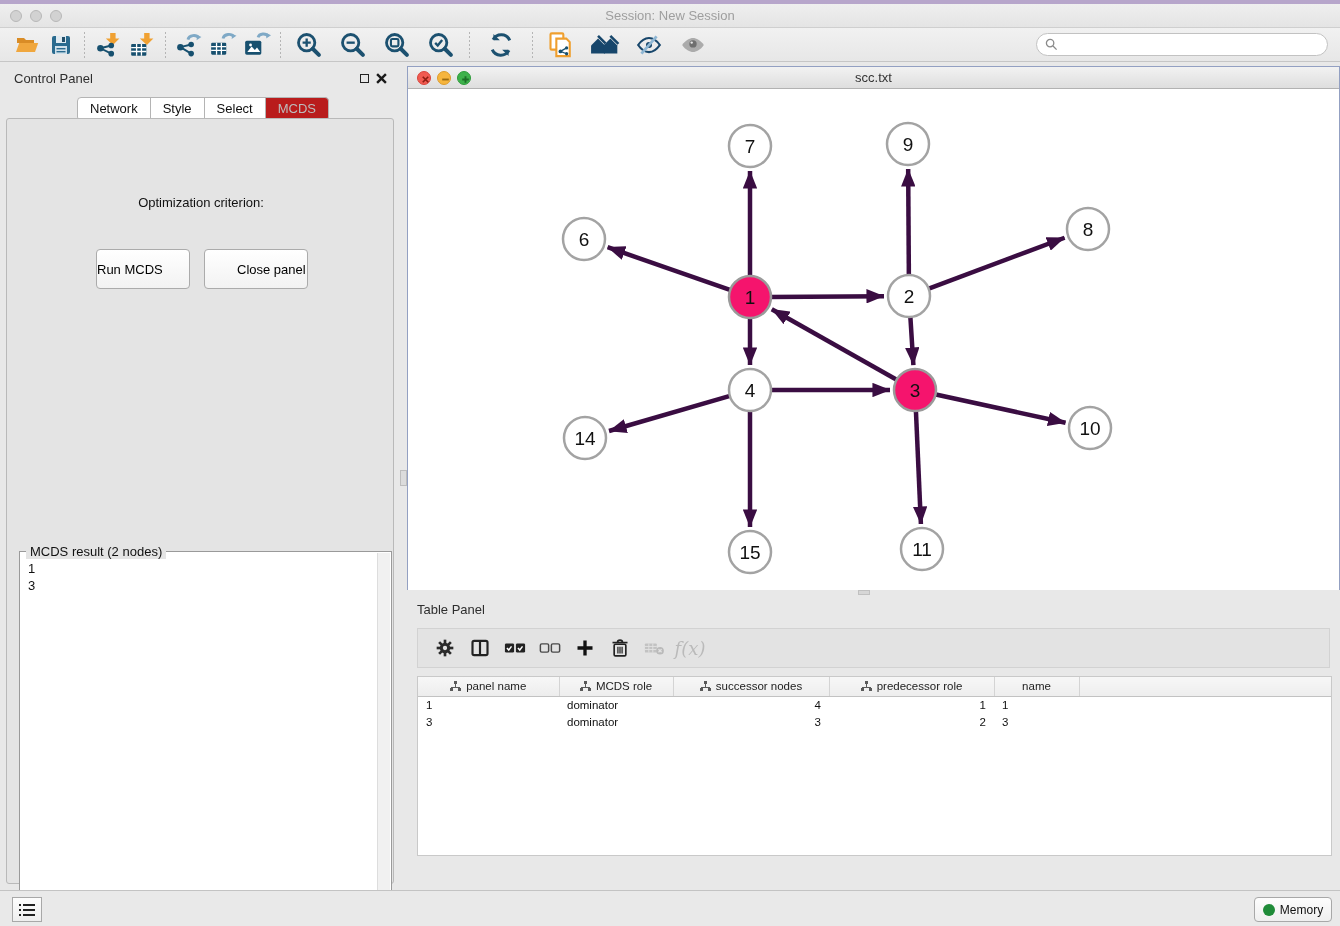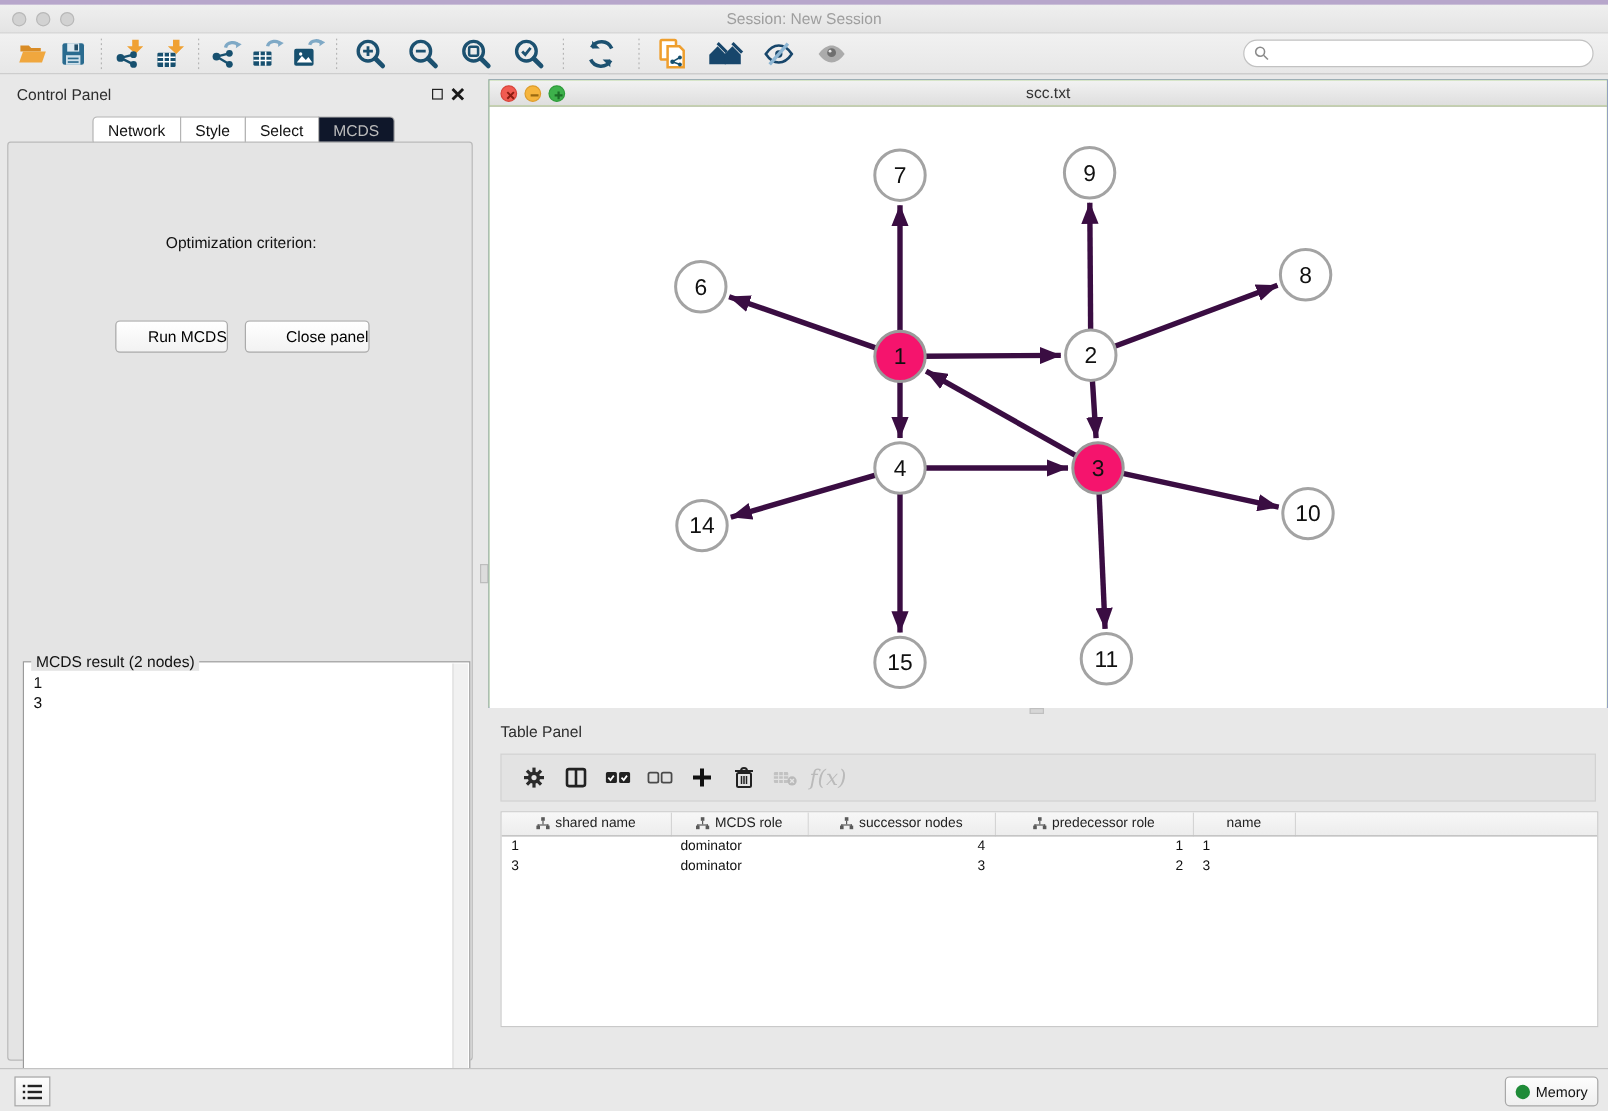--- a/index.html
+++ b/index.html
@@ -21,41 +21,41 @@
   
   .control-panel { left:0; top:62px; width:400px; height:828px; background:#e8e8e8; }
   .cp-header-title { left:14px; top:9px; font-size:13px; color:#2e2e2e; position:absolute;text-align:center; }
   .panel-mini-icons { position:absolute; display:flex; gap:7px; align-items:center; }
   .float-ic { width:9px; height:9px; border:1.5px solid #222; display:inline-block; }
   .cp-body { left:6px; top:56px; width:388px; height:766px; background:#e4e4e4; border:1px solid #b9b9b9; border-radius:3px; position:absolute; }
   .tab-row { position:absolute; display:flex; }
   .tab { font-size:13px; line-height:19px; padding:1px 12px 2px; background:#fff; border:1px solid #b4b4b4; margin-left:-1px; color:#111; white-space:nowrap; }
   .tab:first-child { border-radius:4px 0 0 4px; margin-left:0; }
   .tab:last-child { border-radius:0 4px 4px 0; }
-  .tab.active { background:#0f172a; color:#bdbdbd; }
+  .tab.active { background:#b91c1c; color:#bdbdbd; }
   .cp-tabs { left:77px; top:35px; }
   .opt-label { position:absolute; left:0; top:76px; width:388px; text-align:center; font-size:13px; color:#111; }
   .dropdown { position:absolute; left:38px; top:95px; width:312px; height:24px; background:#fff; border:1px solid #b6b6b6; border-radius:4px; display:flex; align-items:center; padding-left:10px; font-size:13px; }
   .dd-arrows { position:absolute; right:7px; top:4px; display:flex; flex-direction:column; gap:2px; }
   .dd-up { width:0; height:0; border-left:4px solid transparent; border-right:4px solid transparent; border-bottom:5px solid #444; }
   .dd-down { width:0; height:0; border-left:4px solid transparent; border-right:4px solid transparent; border-top:5px solid #444; }
-  .cp-btn { position:absolute; top:148px; height:27px; background:linear-gradient(#ffffff,#f2f2f2); border:1px solid #ababab; border-radius:4px; font-size:13px; font-family:"Liberation Sans",sans-serif; text-align:right; }
+  .cp-btn { position:absolute; top:130px; height:40px; background:linear-gradient(#ffffff,#f2f2f2); border:1px solid #ababab; border-radius:4px; font-size:13px; font-family:"Liberation Sans",sans-serif; text-align:left; }
   .mcds-fieldset { position:absolute; left:12px; top:432px; width:373px; height:380px; border:1px solid #9a9a9a; background:#fff; }
   .mcds-legend { position:absolute; left:6px; top:-8px; background:#e4e4e4; padding:0 4px; font-size:13px; color:#111; }
   .mcds-text { position:absolute; left:8px; top:8px; font-size:13px; white-space:pre-line; line-height:17px; color:#111; }
   .mcds-scroll { position:absolute; right:1px; top:1px; width:13px; height:378px; background:#f1f1f1; border-left:1px solid #ddd; }
 
   
   .v-splitter { left:400px; top:62px; width:7px; height:828px; background:#e8e8e8; }
   .v-handle { position:absolute; left:0; top:408px; width:7px; height:16px; background:#dcdcdc; border:1px solid #bdbdbd; }
   .h-splitter { left:407px; top:590px; width:933px; height:5px; background:#e8e8e8; }
   .h-handle { position:absolute; left:451px; top:0; width:12px; height:5px; background:#d6d6d6; border:1px solid #c0c0c0; }
 
   
-  .net-window { left:407px; top:66px; width:933px; height:524px; background:#bef264; border:1px solid #93a0c2; }
+  .net-window { left:407px; top:66px; width:933px; height:524px; background:#14532d; border:1px solid #93a0c2; }
   .nw-titlebar { height:22px; background:linear-gradient(#f2f2f2,#dedede); border-bottom:1px solid #b2b2b2; position:relative; }
   .nw-title { text-align:center; font-size:13px; color:#333; line-height:21px; }
   .tlight { position:absolute; top:4px; width:14px; height:14px; border-radius:50%; }
   .tl-red { left:9px; background:#f15b51; border:1px solid #d8453c; }
   .tl-yellow { left:29px; background:#f6b53d; border:1px solid #dd9c2c; }
   .tl-green { left:49px; background:#3db14b; border:1px solid #2e9b3a; }
   .tlight svg { position:absolute; left:1.5px; top:1.5px; }
   .nw-canvas { position:relative; width:931px; height:501px; background:#fff; }
   .node-circle { stroke:#a3a3a3; stroke-width:2.5; fill:#fff; }
   .node-circle.hl { fill:#f5146d; stroke:#9a9a9a; }
@@ -416,21 +416,21 @@
               <span class="th-inner">
                 <span class="hier-ic">
                   <i style="left:4px;top:0;width:3px;height:3px"></i>
                   <i style="left:0;top:7px;width:3px;height:3px"></i>
                   <i style="left:8px;top:7px;width:3px;height:3px"></i>
                   <i style="left:5px;top:3px;width:1px;height:3px"></i>
                   <i style="left:1px;top:5.5px;width:9px;height:1px"></i>
                   <i style="left:1px;top:5.5px;width:1px;height:2px"></i>
                   <i style="left:9px;top:5.5px;width:1px;height:2px"></i>
                 </span>
-                <span>shared name</span>
+                <span>panel name</span>
               </span>
             </th>
             <th>
               <span class="th-inner">
                 <span class="hier-ic">
                   <i style="left:4px;top:0;width:3px;height:3px"></i>
                   <i style="left:0;top:7px;width:3px;height:3px"></i>
                   <i style="left:8px;top:7px;width:3px;height:3px"></i>
                   <i style="left:5px;top:3px;width:1px;height:3px"></i>
                   <i style="left:1px;top:5.5px;width:9px;height:1px"></i>

